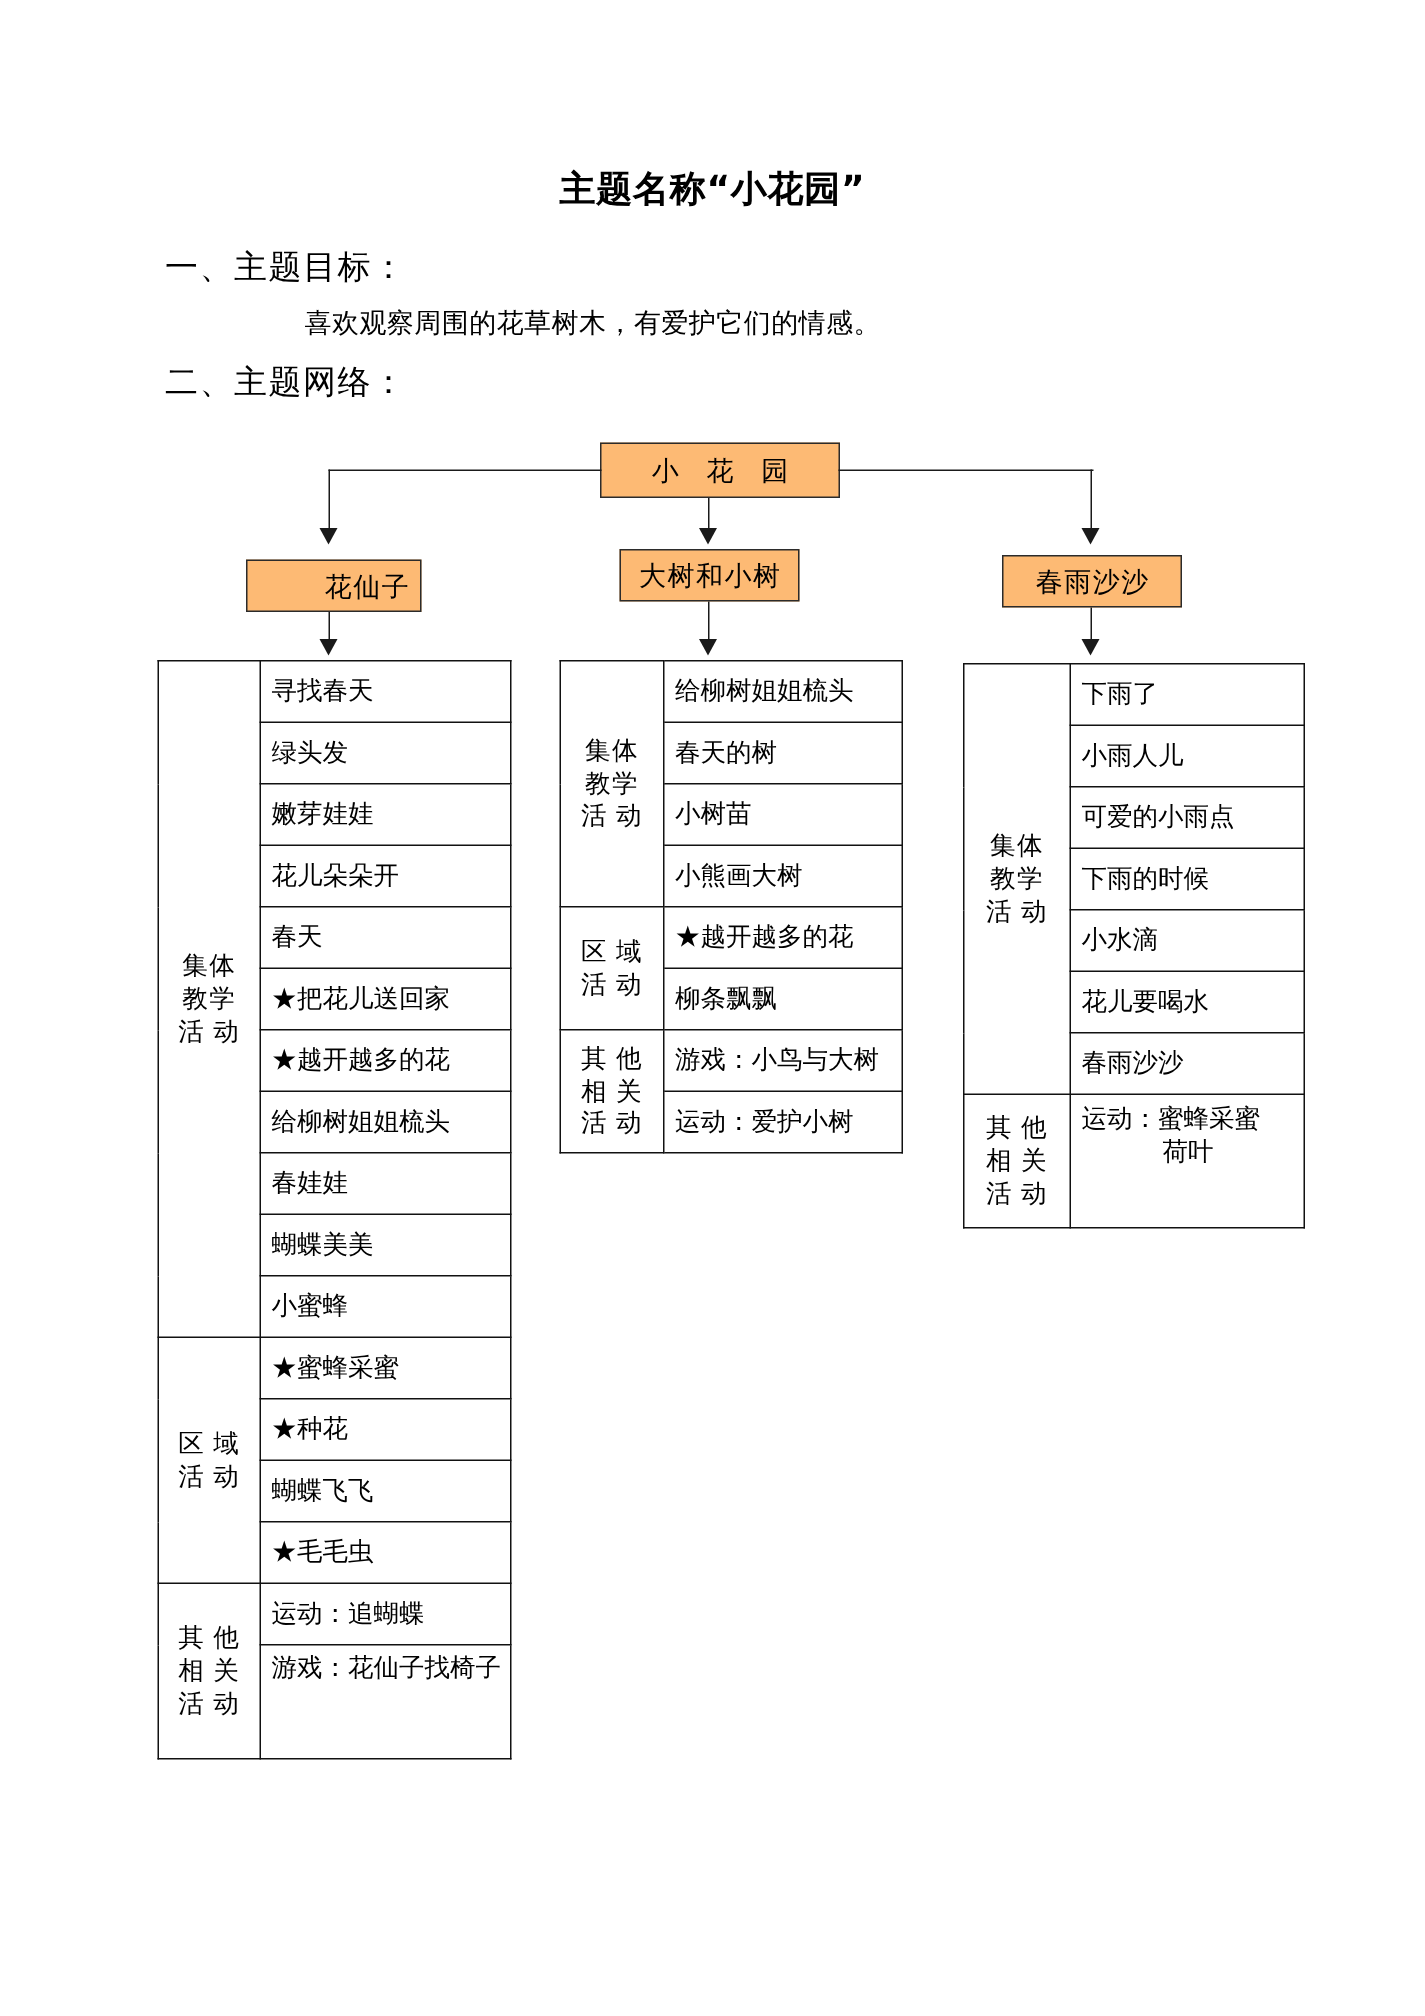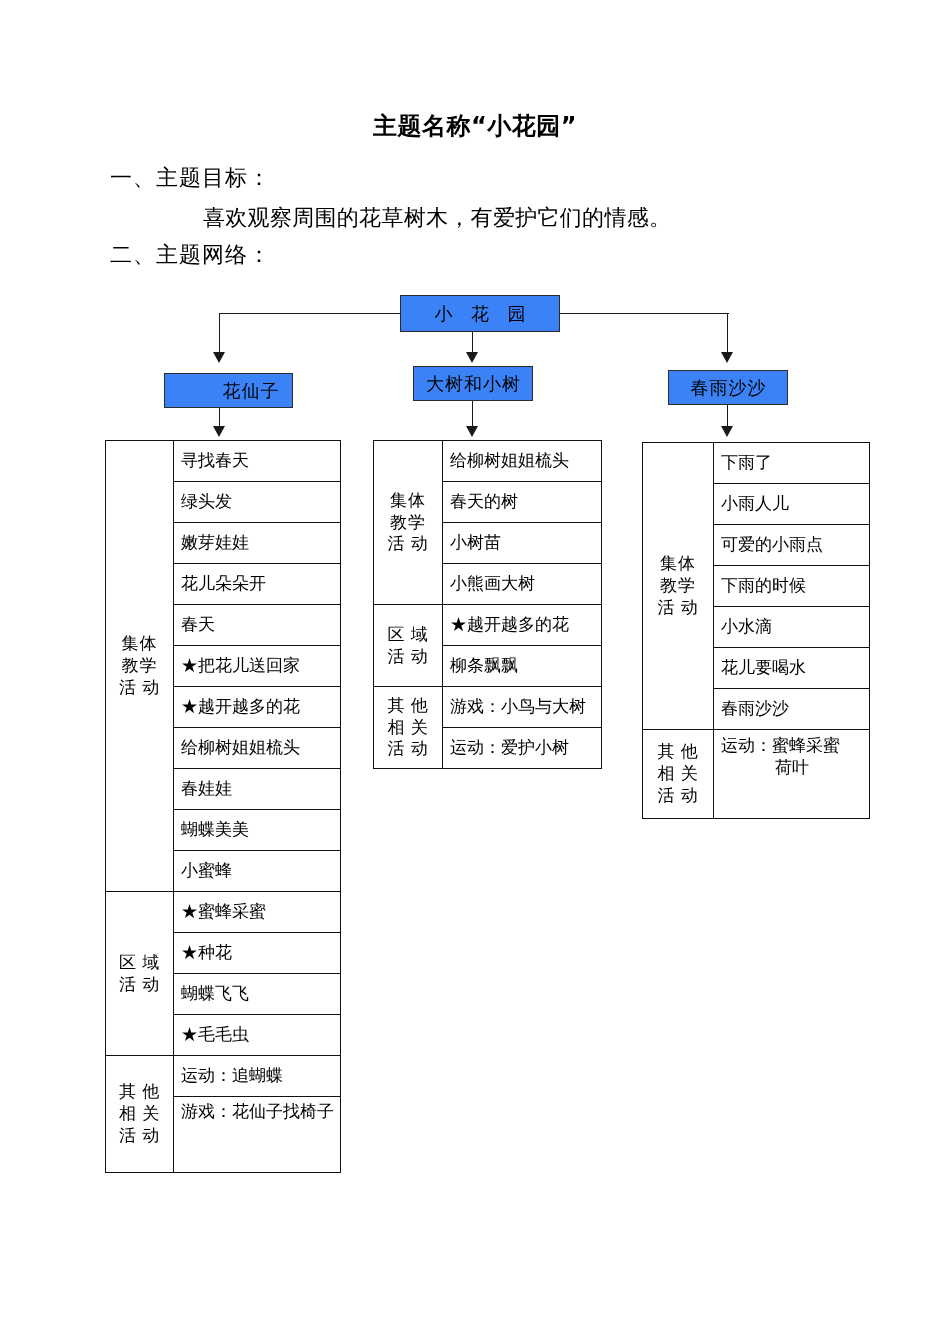--- a/index.html
+++ b/index.html
@@ -34,35 +34,35 @@
     font-size: 22px;
     letter-spacing: 1px;
     white-space: nowrap;
   }
   #goal-heading { top: 163px; }
   #network-heading { top: 240px; }
   .goal-text {
     position: absolute;
     top: 203px;
     left: 203px;
-    font-size: 22px;
+    font-size: 18px;
     letter-spacing: 0.3px;
     white-space: nowrap;
   }
 
   
   .node {
     position: absolute;
     border: 1.5px solid #2b2b2b;
     box-sizing: border-box;
     display: flex;
     align-items: center;
     justify-content: center;
     font-size: 18px;
-    background: #3b82f6;
+    background: #fdba74;
     white-space: nowrap;
   }
   .node.root { letter-spacing: 7px; text-indent: 7px; }
   .node.child { letter-spacing: 1px; text-indent: 1px; }
 
   .hline {
     position: absolute;
     height: 0;
     border-top: 1.6px solid #1a1a1a;
   }
@@ -124,21 +124,21 @@
 <div class="arrowhead" style="left:466px; top:352px;"></div>
 
 <div class="hline" style="left:219px; top:313px; width:182px;"></div>
 <div class="vline" style="left:219px; top:313px; height:41px;"></div>
 <div class="arrowhead" style="left:213px; top:352px;"></div>
 
 <div class="hline" style="left:559px; top:313px; width:170px;"></div>
 <div class="vline" style="left:727px; top:313px; height:41px;"></div>
 <div class="arrowhead" style="left:721px; top:352px;"></div>
 
-<div class="node child" style="left:164px; top:373px; width:129px; height:35px;padding-left:44px;">花仙子</div>
+<div class="node child" style="left:164px; top:373px; width:117px; height:35px;padding-left:44px;">花仙子</div>
 
 <div class="node child" style="left:413px; top:366px; width:120px; height:35px;">大树和小树</div>
 
 <div class="node child" style="left:668px; top:370px; width:120px; height:35px;">春雨沙沙</div>
 
 <div class="vline" style="left:219px; top:408px; height:20px;"></div>
 <div class="arrowhead" style="left:213px; top:426px;"></div>
 
 <div class="vline" style="left:472px; top:401px; height:27px;"></div>
 <div class="arrowhead" style="left:466px; top:426px;"></div>

